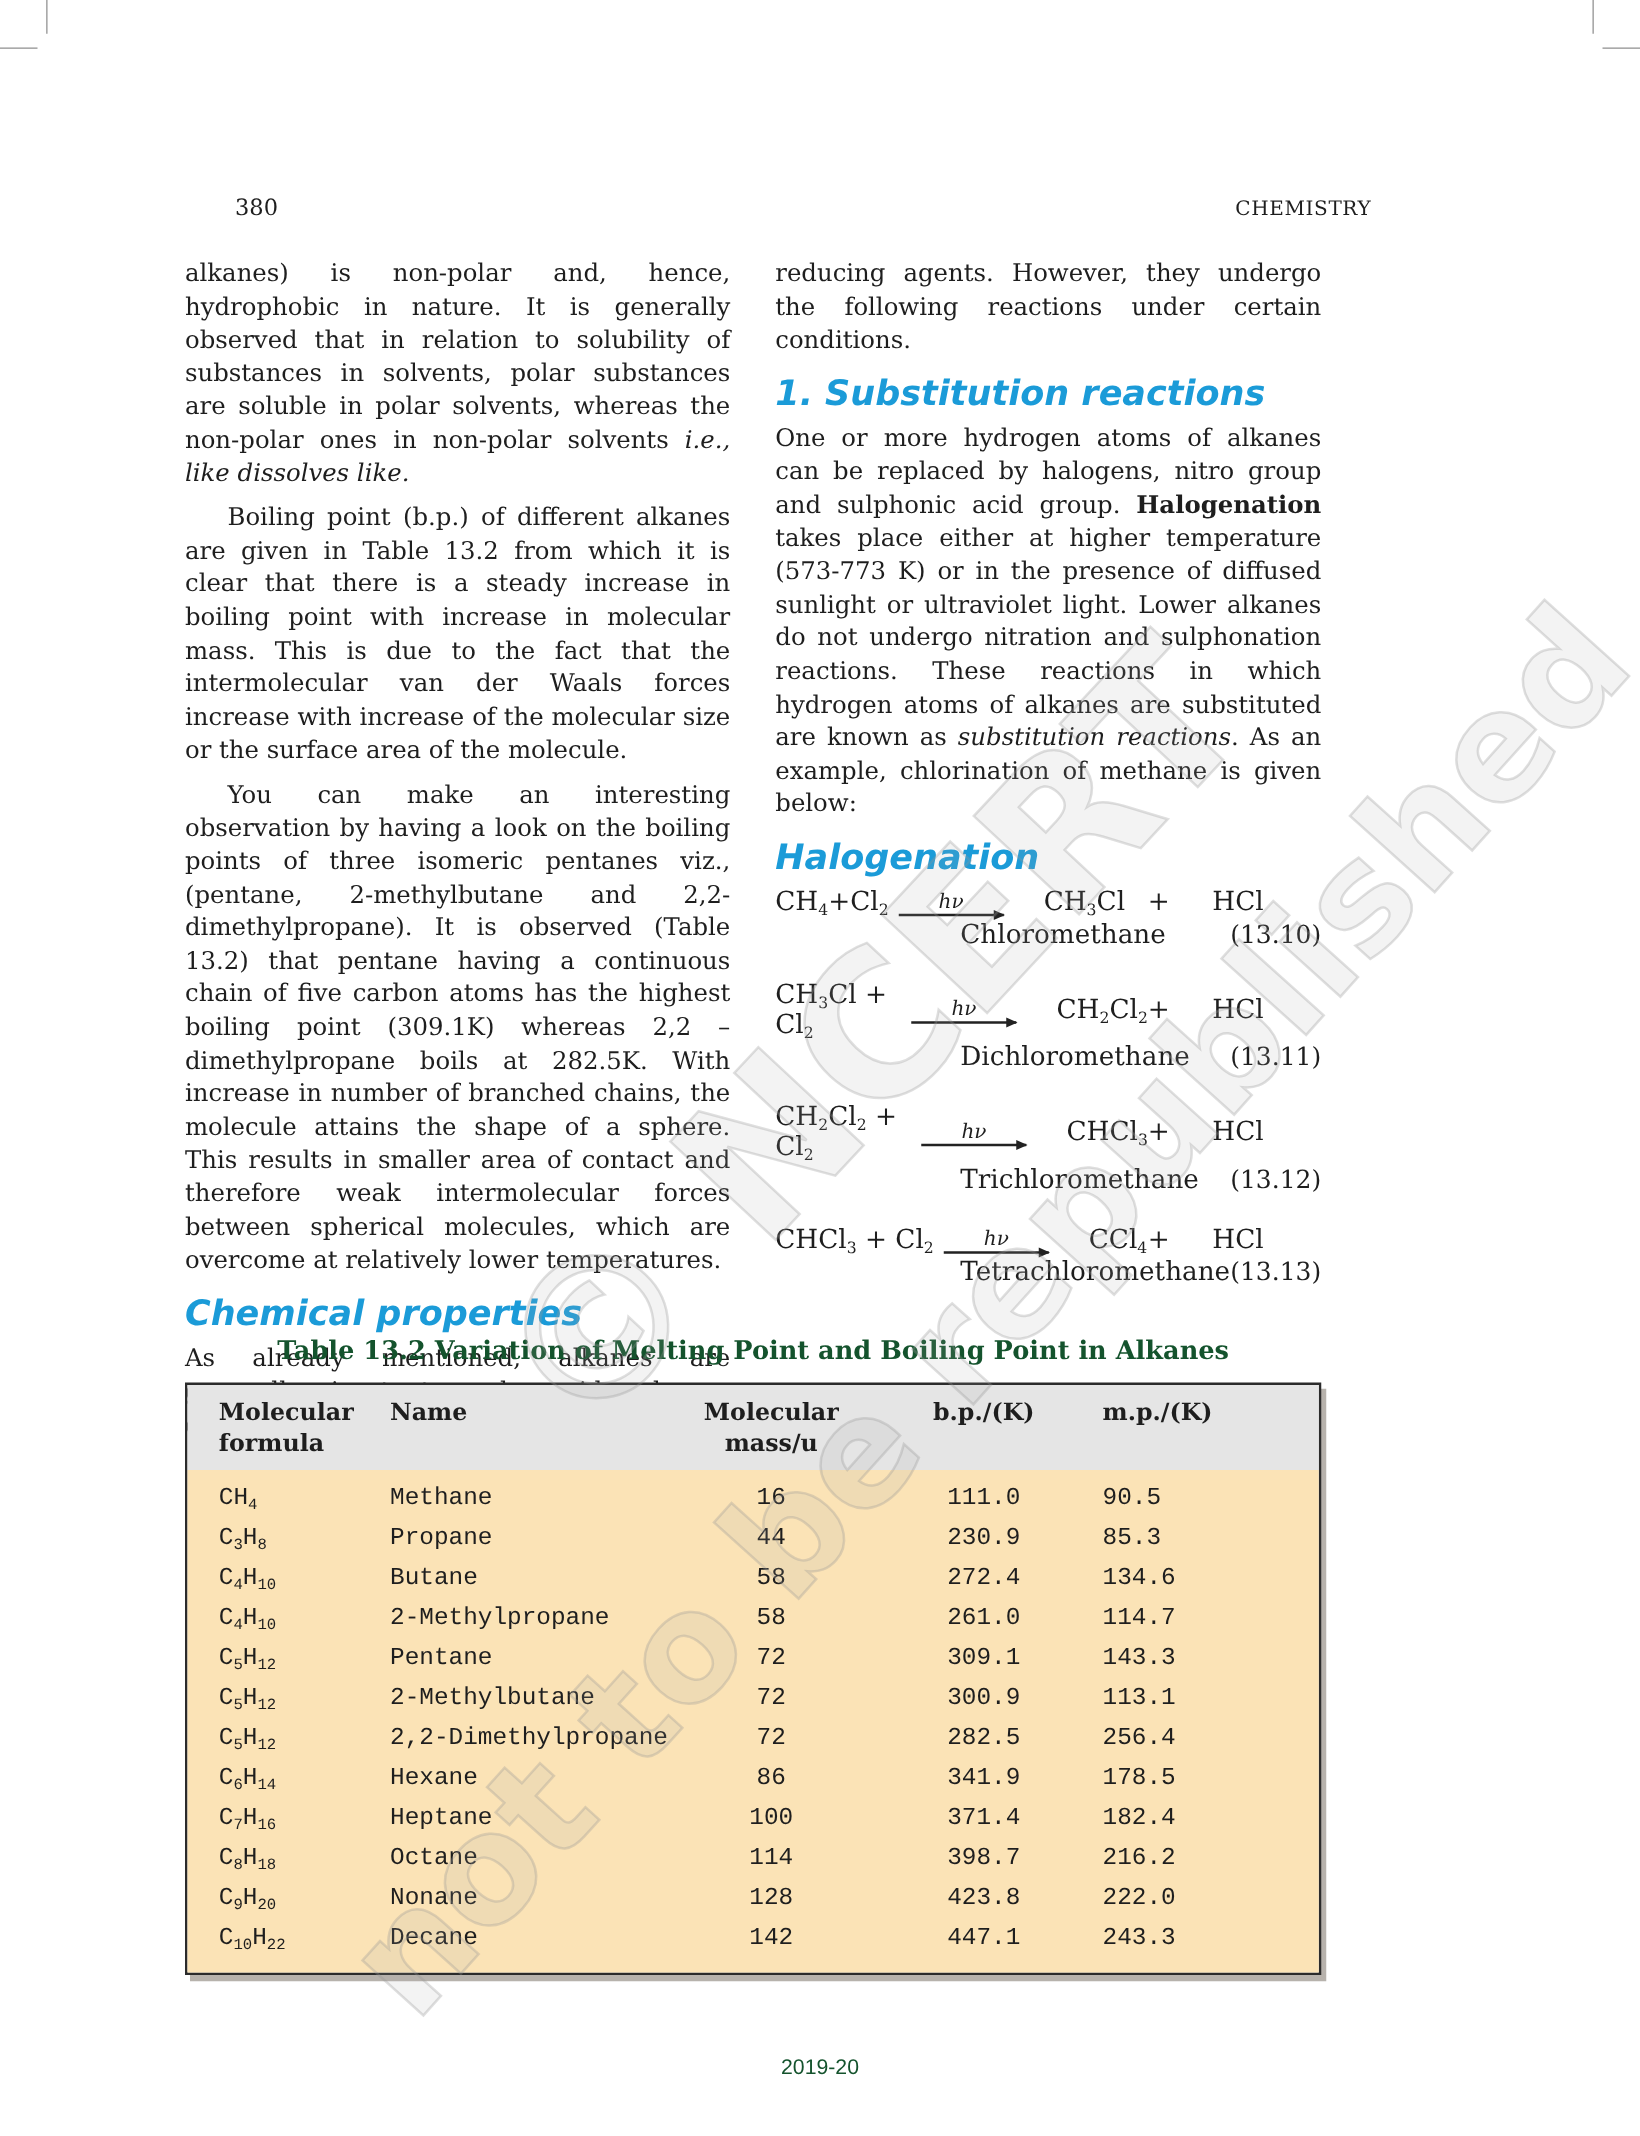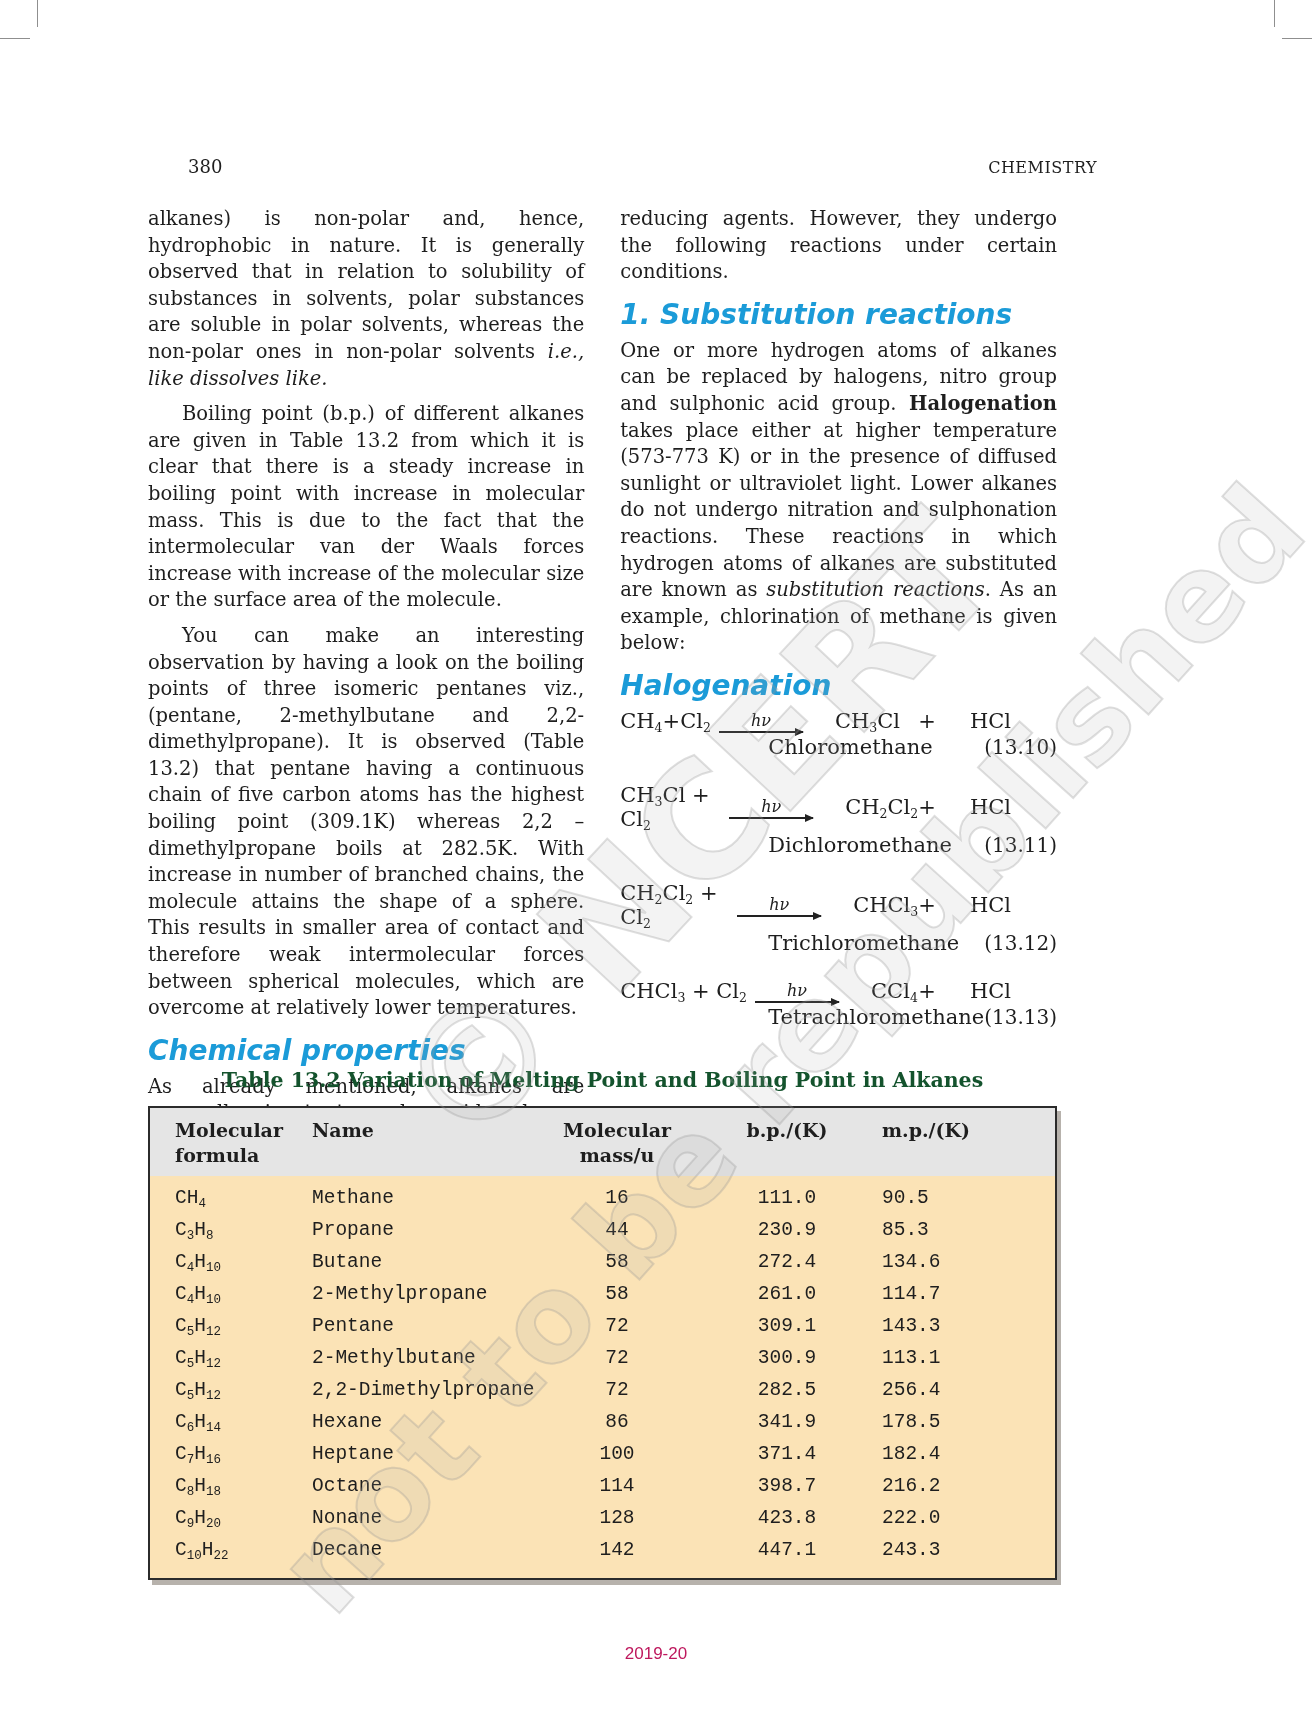--- a/index.html
+++ b/index.html
@@ -53,21 +53,21 @@
             font-weight:bold;font-size:19px;line-height:25px;}
   .t-body{background:#fbe3b6;padding:6px 0 12px 0;font-family:Liberation Mono, monospace;}
   .t-row{display:grid;grid-template-columns:152px 240px 150px 190px 1fr;font-size:19.5px;line-height:32px;}
   .h-formula,.c-formula{padding-left:25px;}
   .h-name,.c-name{padding-left:10px;}
   .h-mass,.c-mass{text-align:center;}
   .h-bp,.c-bp{text-align:center;}
   .h-mp,.c-mp{text-align:left;}
 
   .footer{position:absolute;top:1644px;left:0;width:100%;text-align:center;
-          font-family:"Liberation Sans", sans-serif;font-size:17px;color:#be185d;}
+          font-family:"Liberation Sans", sans-serif;font-size:17px;color:#14532d;}
 
   
   .watermark{position:absolute;inset:0;pointer-events:none;z-index:6;overflow:hidden;}
   .wm{
     position:absolute;font-family:"DejaVu Sans", sans-serif;font-weight:bold;white-space:nowrap;
     color:rgba(170,170,170,.14);-webkit-text-stroke:2px rgba(150,150,150,.30);
   }
   .wm1{font-size:158px;left:300px;top:740px;transform:rotate(-47deg);}
   .wm2{font-size:120px;left:60px;top:980px;transform:rotate(-48deg);}
 </style>

